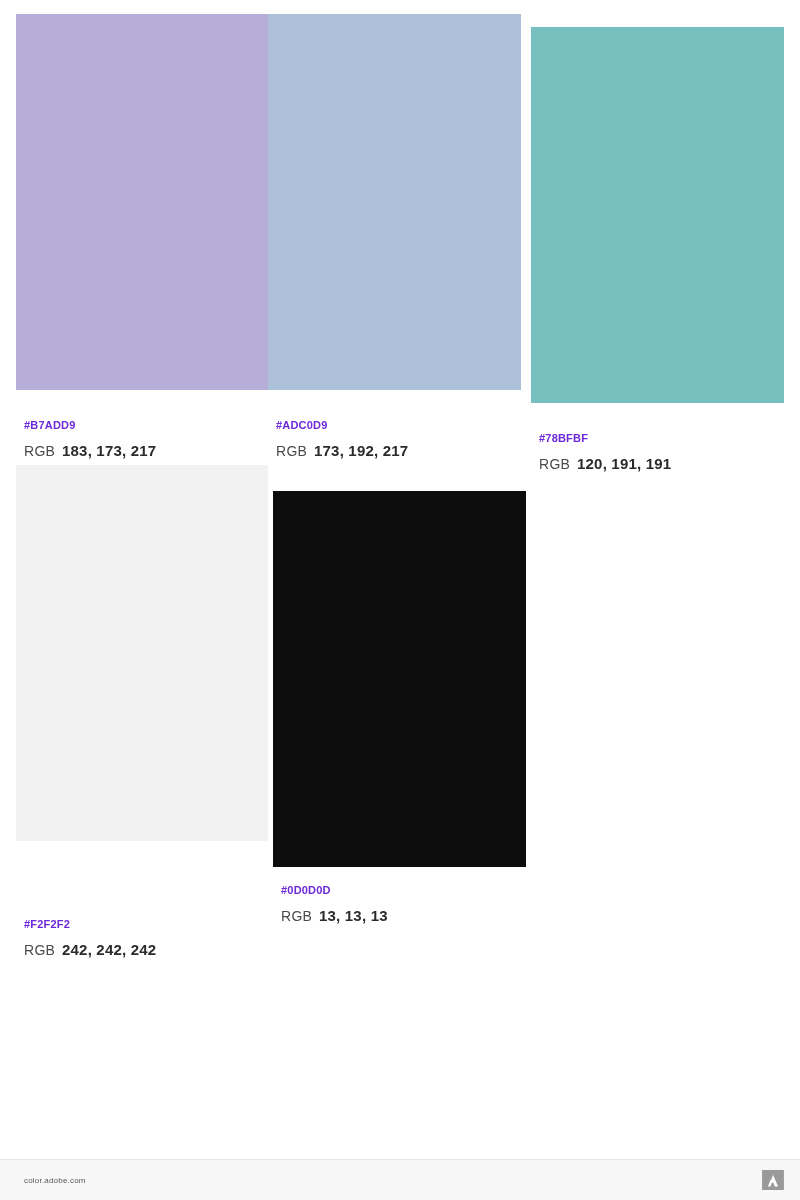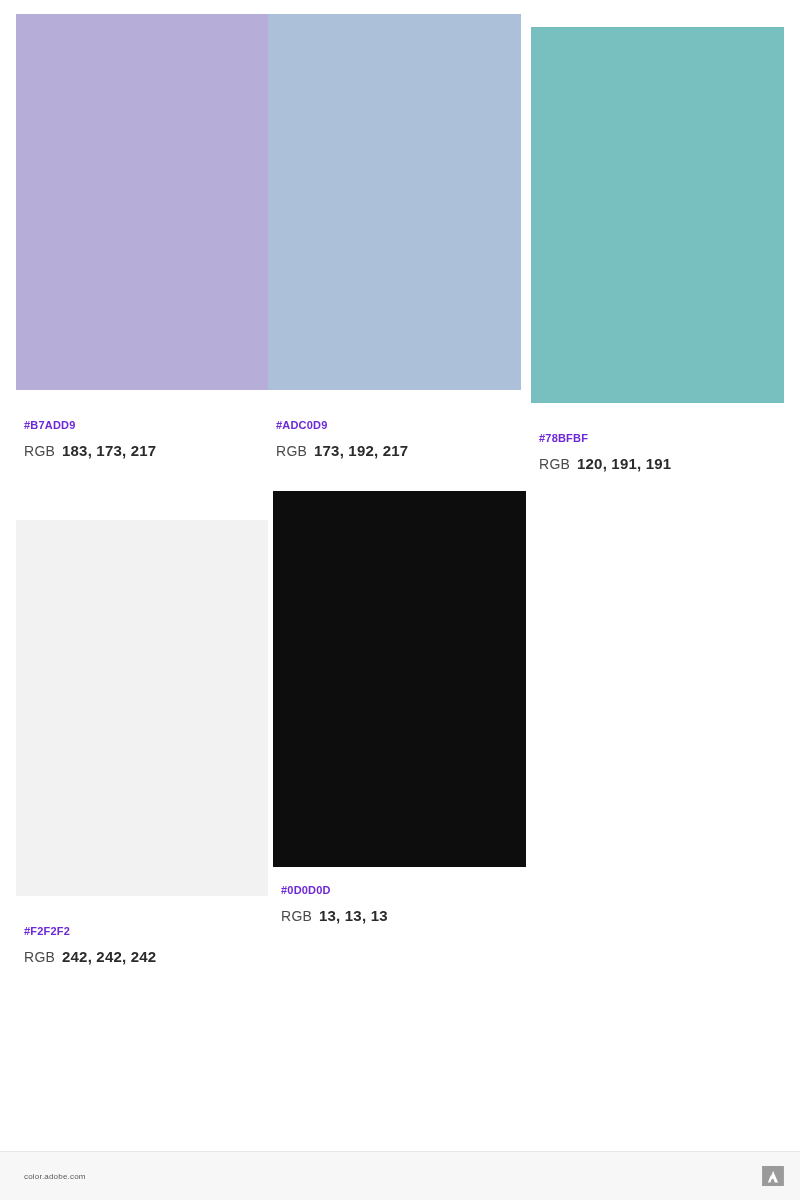--- a/index.html
+++ b/index.html
@@ -82,21 +82,21 @@
     letter-spacing: 0.2px;
     line-height: 1;
   }
 
   
   .footer {
     position: absolute;
     left: 0;
     bottom: 0;
     width: 800px;
-    height: 49px;
+    height: 41px;
     background: #f7f7f7;
     border-top: 1px solid #e6e6e6;
     display: flex;
     align-items: center;
     justify-content: space-between;
     padding: 0 16px 0 24px;
   }
 
   .footer-url {
     font-size: 8px;
@@ -149,21 +149,21 @@
             <span class="swatch-rgb-label">RGB</span>
             <span class="swatch-rgb-value">120, 191, 191</span>
           </div>
         </div>
       </div>
 
     </div>
 
     <div class="swatch-row">
 
-      <div class="swatch-cell" style="position:absolute; left:16px; top:520px; width:252px;">
+      <div class="swatch-cell" style="position:absolute; left:16px; top:465px; width:252px;gap:48px;">
         <div class="swatch-chip" style="height:376px; background:#F2F2F2;"></div>
         <div class="swatch-meta" style="margin-top:30px;">
           <div class="swatch-hex">#F2F2F2</div>
           <div class="swatch-rgb-line">
             <span class="swatch-rgb-label">RGB</span>
             <span class="swatch-rgb-value">242, 242, 242</span>
           </div>
         </div>
       </div>
 

